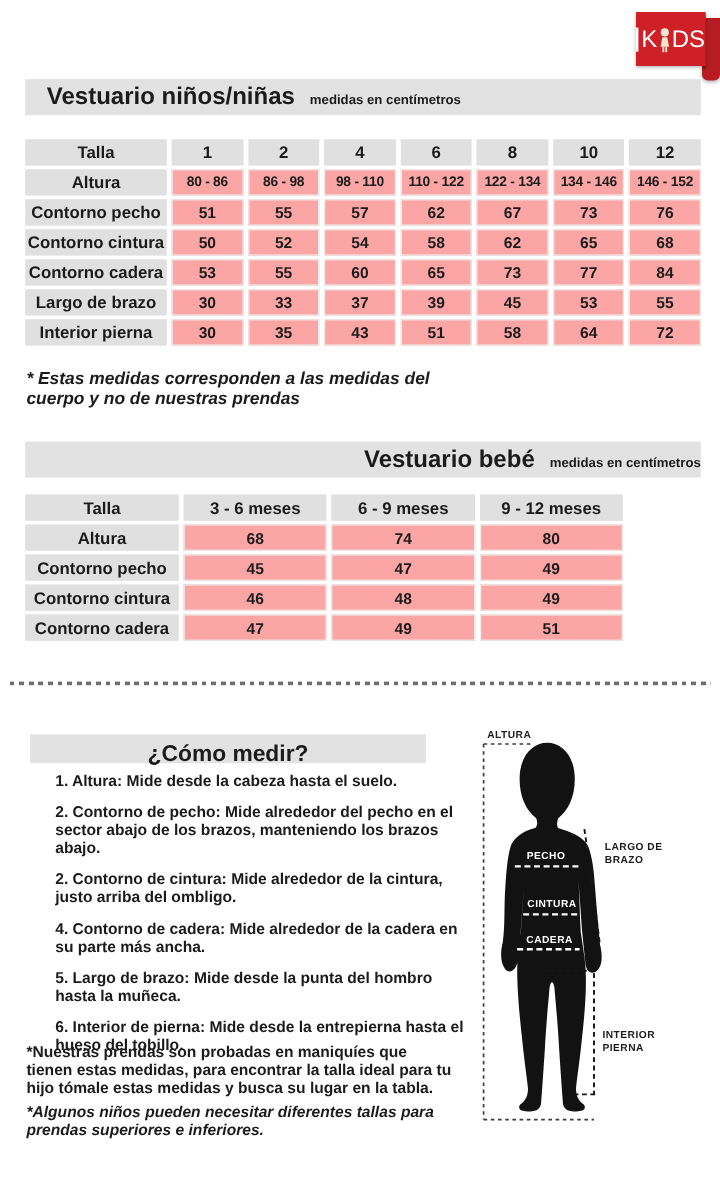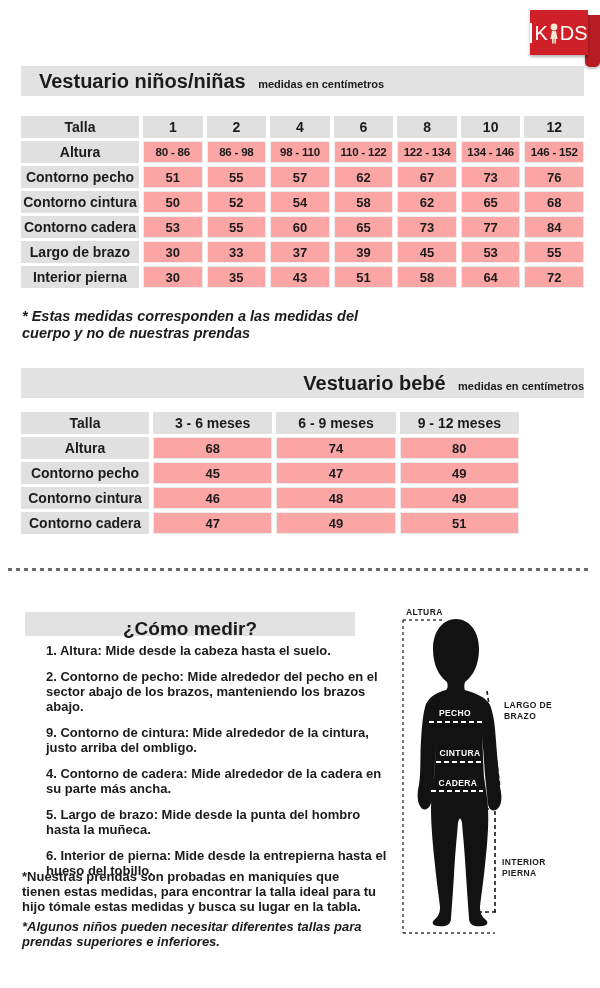--- a/index.html
+++ b/index.html
@@ -180,21 +180,21 @@
     <div class="vc">49</div>
     <div class="vc">51</div>
   </div>
 
   <div class="divider"></div>
 
   <div class="como">¿Cómo medir?</div>
   <div class="steps">
     <div>1. Altura: Mide desde la cabeza hasta el suelo.</div>
     <div>2. Contorno de pecho: Mide alrededor del pecho en el sector abajo de los brazos, manteniendo los brazos abajo.</div>
-    <div>9. Contorno de cintura: Mide alrededor de la cintura, justo arriba del ombligo.</div>
+    <div>2. Contorno de cintura: Mide alrededor de la cintura, justo arriba del ombligo.</div>
     <div>4. Contorno de cadera: Mide alrededor de la cadera en su parte más ancha.</div>
     <div>5. Largo de brazo: Mide desde la punta del hombro hasta la muñeca.</div>
     <div>6. Interior de pierna: Mide desde la entrepierna hasta el hueso del tobillo.</div>
   </div>
   <div class="fn1">*Nuestras prendas son probadas en maniquíes que tienen estas medidas, para encontrar la talla ideal para tu hijo tómale estas medidas y busca su lugar en la tabla.</div>
   <div class="fn2">*Algunos niños pueden necesitar diferentes tallas para prendas superiores e inferiores.</div>
 
   <svg class="fig" width="210" height="380" viewBox="0 0 210 380">
 
     <path class="kdash" d="M13,25 V338"></path>

